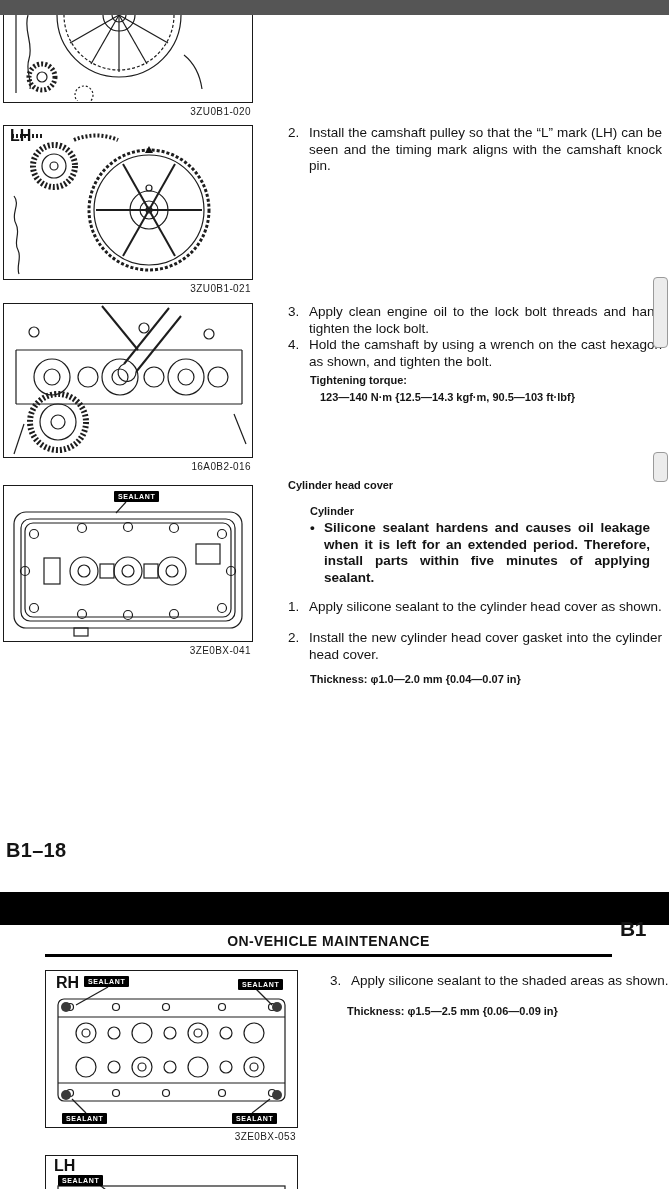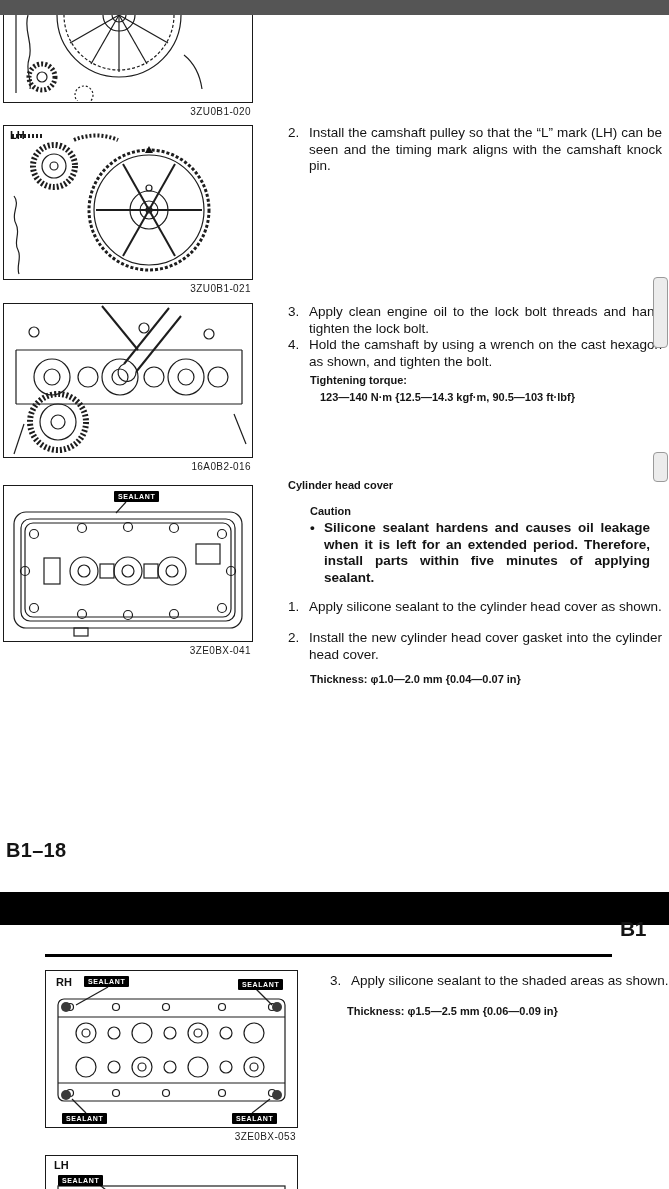--- a/index.html
+++ b/index.html
@@ -3,21 +3,21 @@
 <meta charset="utf-8">
 <style>
   *{margin:0;padding:0;box-sizing:border-box}
   html,body{background:#555}
   .screen{position:relative;width:669px;height:1189px;background:#fff;overflow:hidden;
           font-family:"Liberation Sans",sans-serif;color:#141414;margin:15px auto}
   .figbox{position:absolute;border:1.4px solid #1a1a1a;background:#fff}
   .figbox svg{stroke:#1d1d1d;fill:none;stroke-width:1.2px;display:block}
   .figcap{position:absolute;font-size:10px;letter-spacing:.4px;color:#1c1c1c;
           text-align:right;white-space:nowrap;padding-right:2px}
-  .fig-label{position:absolute;font-weight:700;font-size:11px;color:#101010;line-height:11px}
+  .fig-label{position:absolute;font-weight:700;font-size:16px;color:#101010;line-height:11px}
   .sealant{position:absolute;background:#000;color:#fff;font-size:7px;font-weight:700;
            letter-spacing:.6px;padding:1.5px 4px;line-height:8px;border-radius:1px;white-space:nowrap}
   .step{position:absolute;display:flex;font-size:13.5px;line-height:16.5px}
   .step .num{flex:0 0 21px}
   .step .txt{flex:1;text-align:justify}
   .b{font-weight:700}
   .line{position:absolute;font-size:11px;line-height:16.5px;white-space:nowrap}
   .caution-body{position:absolute;display:flex;font-size:13.5px;line-height:16.5px;font-weight:700}
   .caution-body .bullet{flex:0 0 14px}
   .caution-body .txt{flex:1;text-align:justify}
@@ -158,21 +158,21 @@
   <div class="step" style="left:288px;top:322px;width:374px">
     <span class="num">4.</span>
     <span class="txt">Hold the camshaft by using a wrench on the cast hexagon as shown, and tighten the bolt.</span>
   </div>
 
   <div class="line b" style="left:310px;top:357px">Tightening torque:</div>
   <div class="line b" style="left:320px;top:374px">123—140 N·m {12.5—14.3 kgf·m, 90.5—103 ft·lbf}</div>
 
   <div class="line b" style="left:288px;top:462px">Cylinder head cover</div>
 
-  <div class="line b" style="left:310px;top:488px">Caution</div>
+  <div class="line b" style="left:310px;top:488px">Cylinder</div>
   <div class="caution-body" style="left:310px;top:505px;width:340px">
     <span class="bullet">•</span>
     <span class="txt">Silicone sealant hardens and causes oil leakage when it is left for an extended period. Therefore, install parts within five minutes of applying sealant.</span>
   </div>
 
   <div class="step" style="left:288px;top:584px;width:374px">
     <span class="num">1.</span>
     <span class="txt">Apply silicone sealant to the cylinder head cover as shown.</span>
   </div>
 
@@ -183,20 +183,21 @@
 
   <div class="line b" style="left:310px;top:656px">Thickness: φ1.0—2.0 mm {0.04—0.07 in}</div>
 
   <div class="page-num" style="left:6px;top:824px">B1–18</div>
 
   <div class="scroll-thumb" style="left:653px;top:262px;height:71px"></div>
   <div class="scroll-thumb" style="left:653px;top:437px;height:30px"></div>
 
   <div class="page-break" style="left:0;top:877px;width:669px;height:33px"></div>
 
+  <div class="hdr-title" style="left:45px;top:918px;width:567px">ON-VEHICLE MAINTENANCE</div>
   <div class="hdr-rule" style="left:45px;top:939px;width:567px;height:3px"></div>
   <div class="hdr-code" style="left:620px;top:902px">B1</div>
 
   <div class="figbox" style="left:45px;top:955px;width:253px;height:158px">
     <svg width="251" height="156" viewBox="0 0 251 156">
       <rect x="12" y="28" width="227" height="102" rx="6"></rect>
       <line x1="12" y1="46" x2="239" y2="46"></line>
       <line x1="12" y1="112" x2="239" y2="112"></line>
       <circle cx="40" cy="62" r="10"></circle>
         <circle cx="68" cy="62" r="6"></circle>

